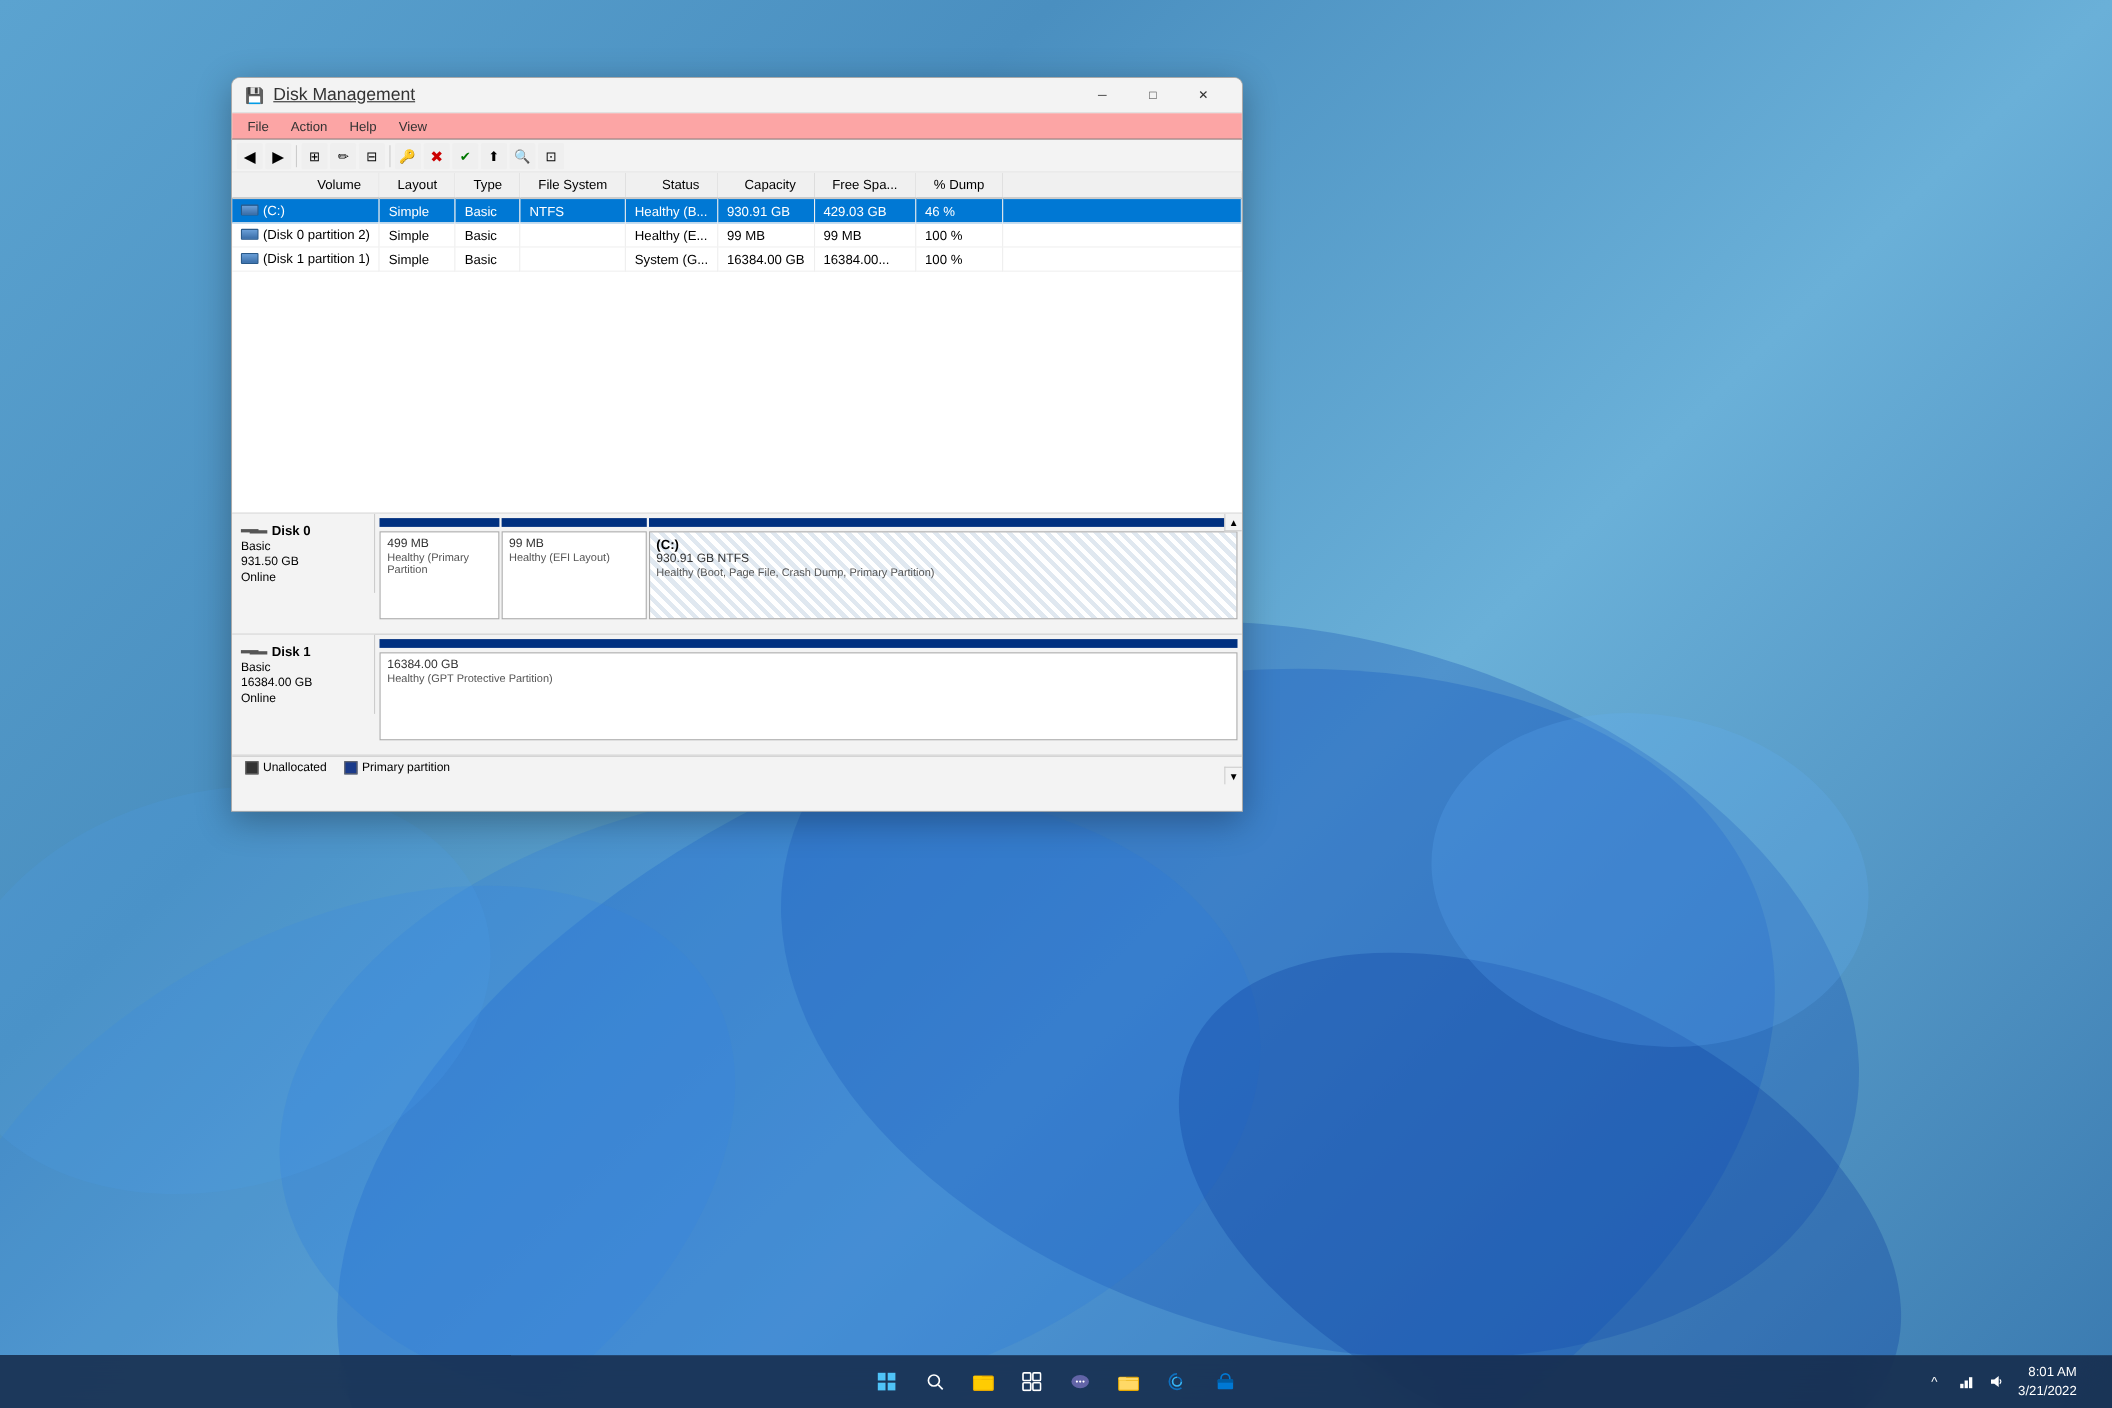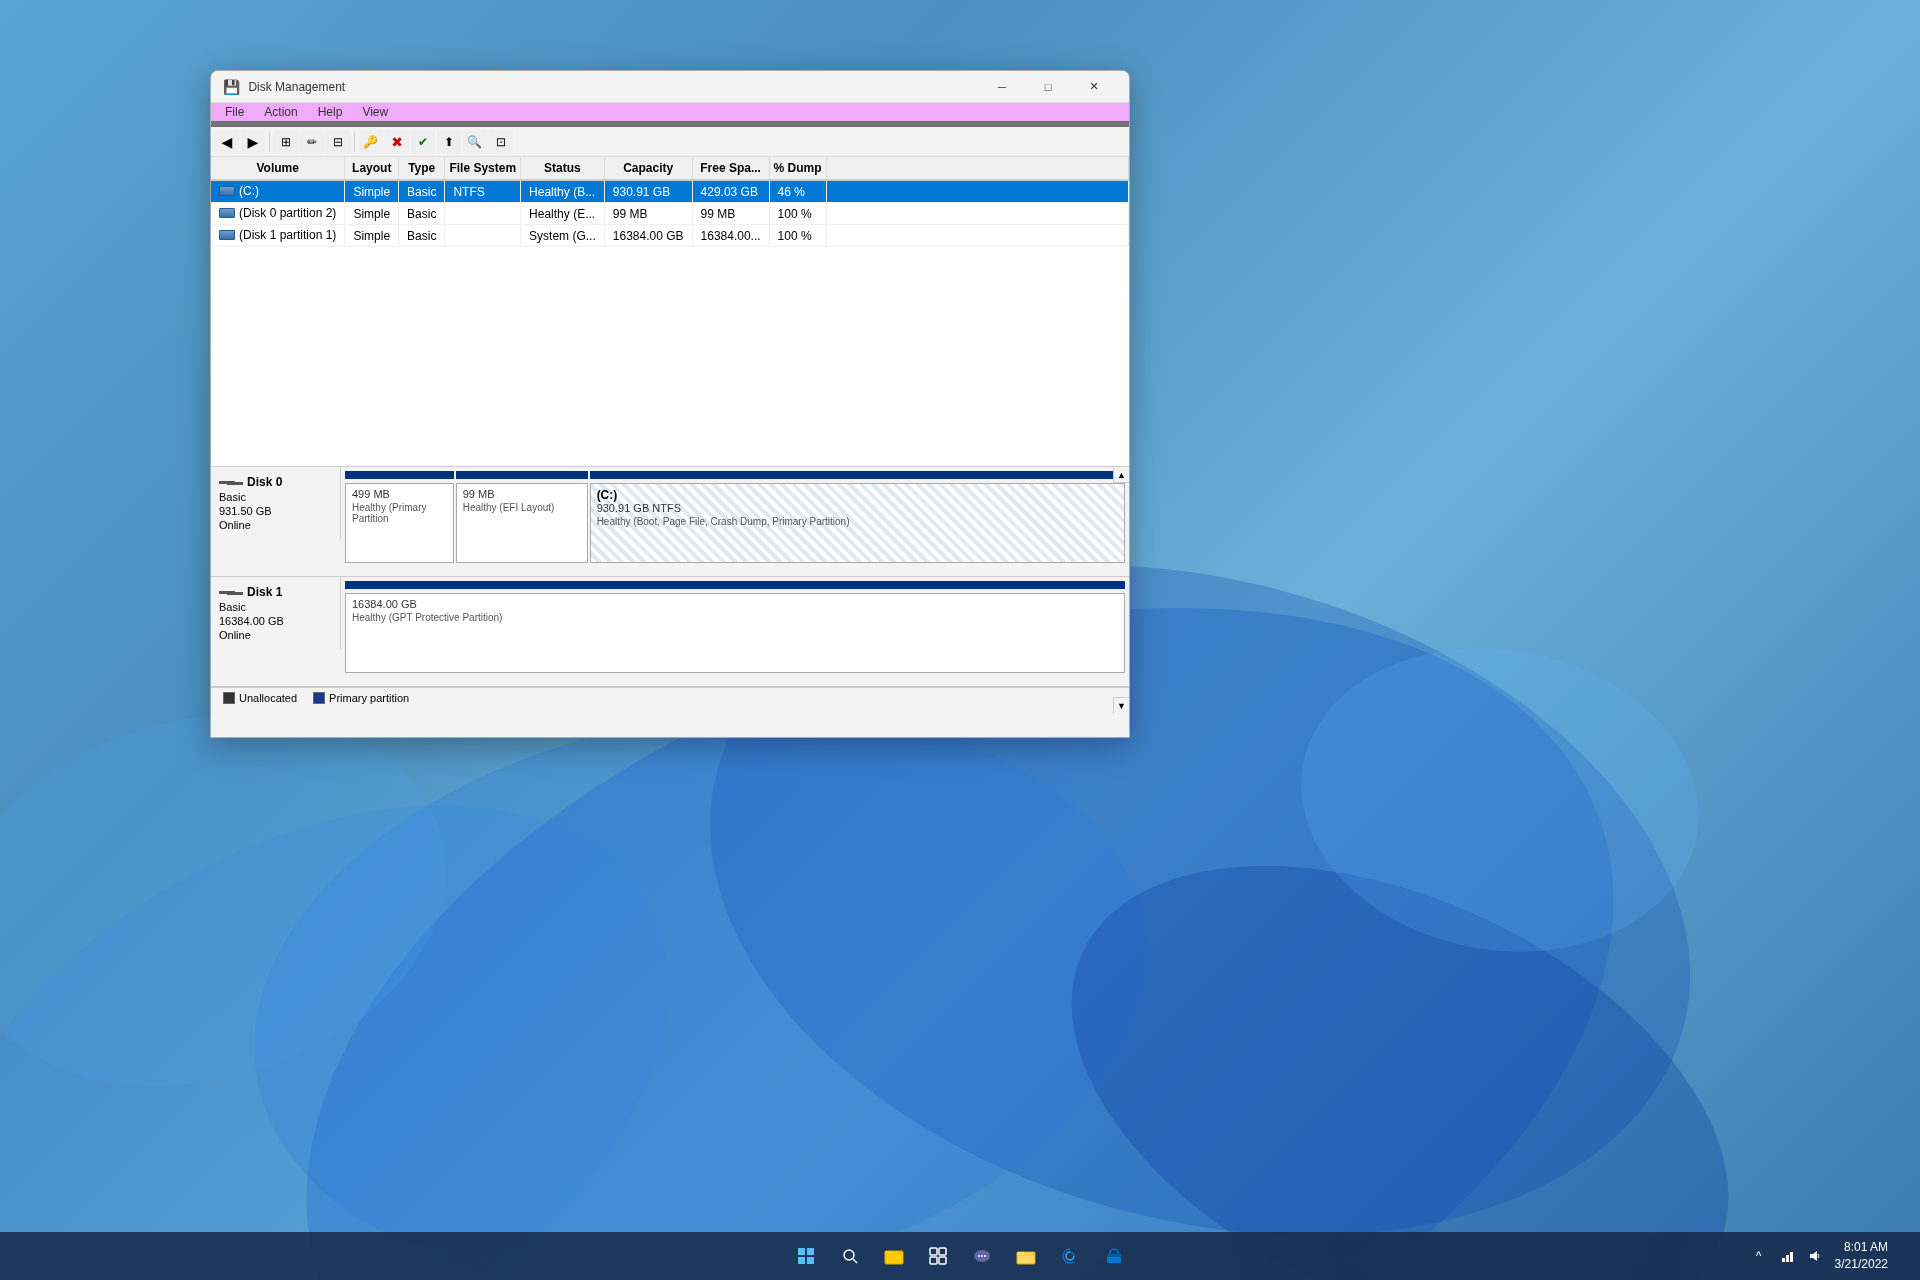--- a/index.html
+++ b/index.html
@@ -105,26 +105,26 @@
       justify-content: center;
       font-size: 11px;
       cursor: pointer;
       color: #333;
       background: transparent;
       border: none;
     }
 
     
     .menubar {
-      background: #f0abfc;
+      background: #fca5a5;
       height: 24px;
       display: flex;
       align-items: center;
       padding: 0 4px;
-      border-bottom: 6px solid #737373;
+      border-bottom: 1px solid #737373;
       gap: 0;
     }
     .menu-item {
       padding: 0 10px;
       height: 24px;
       display: flex;
       align-items: center;
       font-size: 12px;
       color: #333;
       cursor: pointer;
@@ -169,23 +169,23 @@
     
     .disk-table {
       width: 100%;
       border-collapse: collapse;
       font-size: 12px;
     }
     .disk-table th {
       background: #f0f0f0;
       border-right: 1px solid #ddd;
       border-bottom: 2px solid #ccc;
-      padding: 4px 4px;
-      text-align: center;
-      font-weight: bold;
+      padding: 4px 16px;
+      text-align: right;
+      font-weight: normal;
       white-space: nowrap;
       position: sticky;
       top: 0;
     }
     .disk-table td {
       padding: 3px 8px;
       border-right: 1px solid #eee;
       border-bottom: 1px solid #f0f0f0;
       white-space: nowrap;
       font-size: 12px;
@@ -332,21 +332,21 @@
 
   <ellipse cx="1500" cy="800" rx="200" ry="150" fill="rgba(100,180,255,0.2)" transform="rotate(10 1500 800)"></ellipse>
   <ellipse cx="200" cy="900" rx="250" ry="180" fill="rgba(80,160,240,0.18)" transform="rotate(-15 200 900)"></ellipse>
 </svg>
 
 <div class="window">
 
   <div class="titlebar">
     <div class="titlebar-left">
       <span style="font-size:14px;">💾</span>
-      <span style="font-size:12px;">Disk Management</span>
+      <span style="font-size:16px;text-decoration:underline;">Disk Management</span>
     </div>
     <div class="titlebar-controls">
       <button class="title-btn">─</button>
       <button class="title-btn">□</button>
       <button class="title-btn close">✕</button>
     </div>
   </div>
 
   <div class="menubar">
     <div class="menu-item">File</div>

